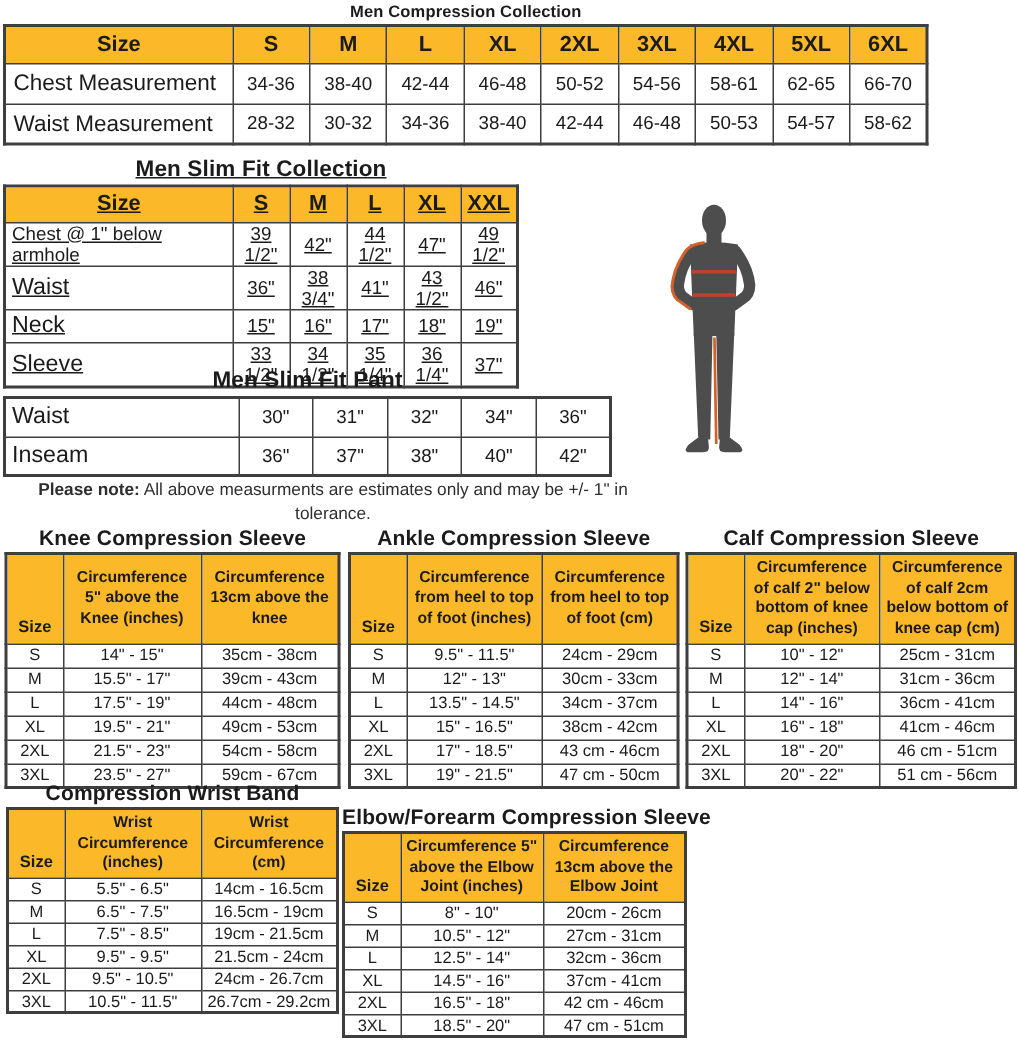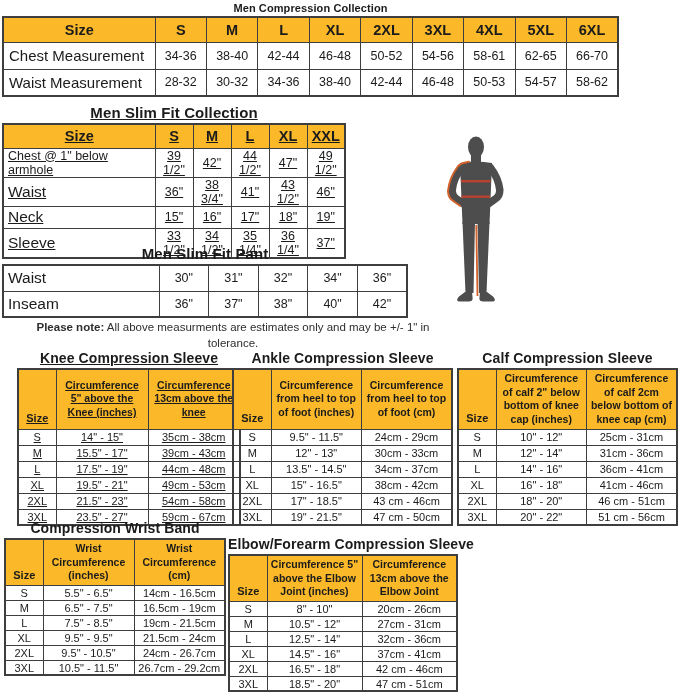--- a/index.html
+++ b/index.html
@@ -60,23 +60,23 @@
   .small th:first-child { vertical-align: bottom; font-size: 11px; padding-bottom: 3px; }
   .small th:first-child, .small td:first-child { width: 38px; }
   .small td { font-size: 11px; height: 16px; }
   .mid thead th { height: 60px; }
   .bot thead th { height: 44px; }
   .bot td { height: 15px; }
 
   #sec1 { left: 2px;   top: 2px;   width: 617px; }
   #sec2 { left: 2px;   top: 104px; width: 344px; text-decoration: underline; }
   #sec3 { left: 2px;   top: 245px; width: 406px; }
-  #note { left: 16px;     top: 319px; width: 415px; position: absolute; padding-left: 19px; }
+  #note { left: 5px;     top: 319px; width: 415px; position: absolute; padding-left: 19px; }
   #fig  { left: 446px; top: 136px; position: absolute; }
-  #knee  { left: 17px;   top: 350px; width: 224px; text-decoration: underline; }
+  #knee  { left: 3px;   top: 350px; width: 224px; }
   #ankle { left: 232px; top: 350px; width: 221px; }
   #calf  { left: 457px; top: 350px; width: 221px; }
   #wrist { left: 4px;   top: 520px; width: 222px; }
   #elbow { left: 228px; top: 536px; width: 230px; }
 </style>
 </head>
 <body>
 
 <section class="sec" id="sec1">
   <div class="sec-title big">Men Compression Collection</div>

